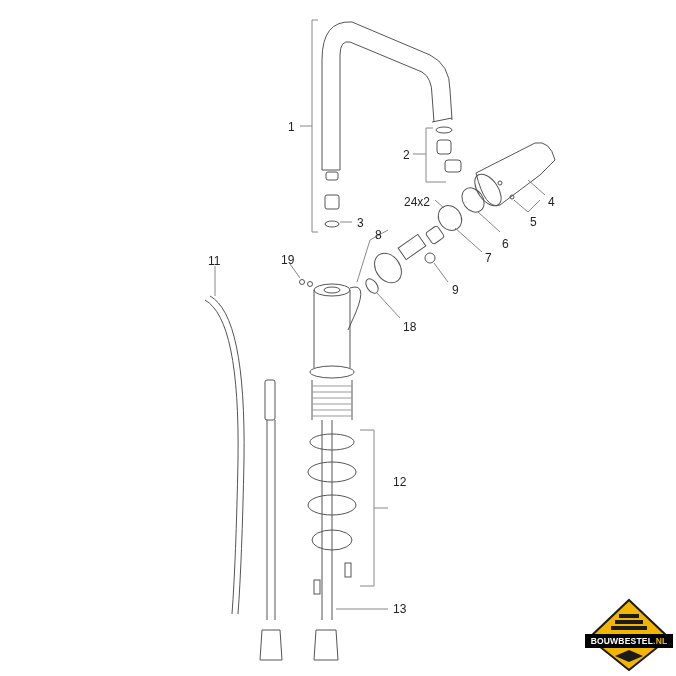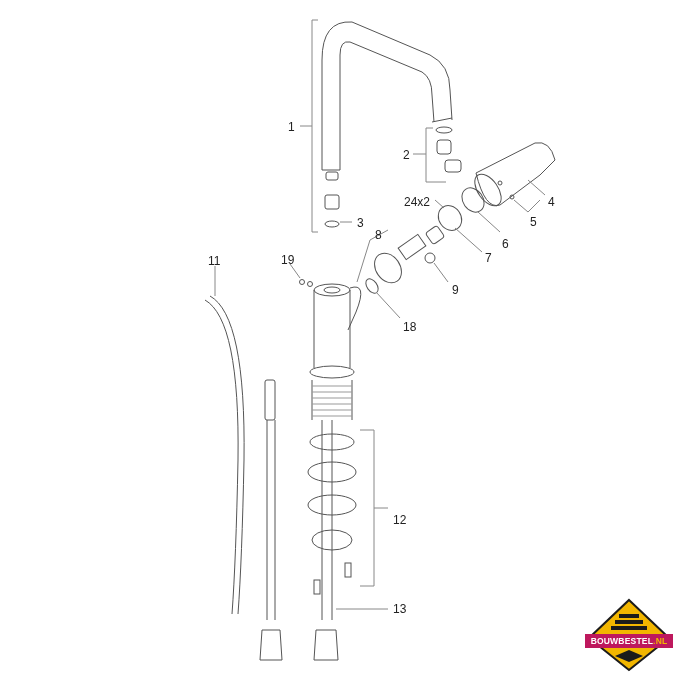--- a/index.html
+++ b/index.html
@@ -1,20 +1,20 @@
 <!DOCTYPE html>
 <html><head>
 <meta charset="utf-8">
 <style>
   html, body { margin:0; padding:0; background:#ffffff; }
   #canvas { position:relative; width:676px; height:676px; background:#fff; overflow:hidden; font-family:"Liberation Sans", sans-serif; }
   svg.diagram { position:absolute; left:0; top:0; }
   .lbl { position:absolute; font-size:12px; color:#222; line-height:1; white-space:nowrap; }
   .logo { position:absolute; left:585px; top:598px; width:88px; height:74px; }
-  .logo-band { position:absolute; left:0; top:36px; width:88px; height:14px; background:#be185d; color:#fff; font-size:8.5px; font-weight:bold; text-align:center; line-height:14px; letter-spacing:0.2px; }
+  .logo-band { position:absolute; left:0; top:36px; width:88px; height:14px; background:#000000; color:#fff; font-size:8.5px; font-weight:bold; text-align:center; line-height:14px; letter-spacing:0.2px; }
   .logo-band .nl { color:#f2b600; }
 </style>
 </head>
 <body>
 
 <div id="canvas">
   <svg class="diagram" width="676" height="676" viewBox="0 0 676 676" fill="none" stroke="#555" stroke-width="1">
 
     <g>
       <path d="M322,170 L322,60 Q322,20 352,22 L430,55 Q450,65 450,90 L452,120"></path>
@@ -110,21 +110,21 @@
   <span class="lbl" style="left:403px;top:149px">2</span>
   <span class="lbl" style="left:357px;top:217px">3</span>
   <span class="lbl" style="left:548px;top:196px">4</span>
   <span class="lbl" style="left:530px;top:216px">5</span>
   <span class="lbl" style="left:502px;top:238px">6</span>
   <span class="lbl" style="left:485px;top:252px">7</span>
   <span class="lbl" style="left:375px;top:229px">8</span>
   <span class="lbl" style="left:452px;top:284px">9</span>
   <span class="lbl" style="left:403px;top:321px">18</span>
   <span class="lbl" style="left:281px;top:254px">19</span>
-  <span class="lbl" style="left:393px;top:514px">12</span>
+  <span class="lbl" style="left:393px;top:476px">12</span>
   <span class="lbl" style="left:393px;top:603px">13</span>
   <span class="lbl" style="left:208px;top:255px">11</span>
   <span class="lbl" style="left:404px;top:196px">24x2</span>
 
   <div class="logo">
     <svg width="88" height="74" viewBox="0 0 88 74">
       <polygon points="44,2 84,40 44,72 4,40" fill="#f2b600" stroke="#1b1b1b" stroke-width="2"></polygon>
       <g fill="#1b1b1b">
         <rect x="34" y="16" width="20" height="4"></rect>
         <rect x="30" y="22" width="28" height="4"></rect>

